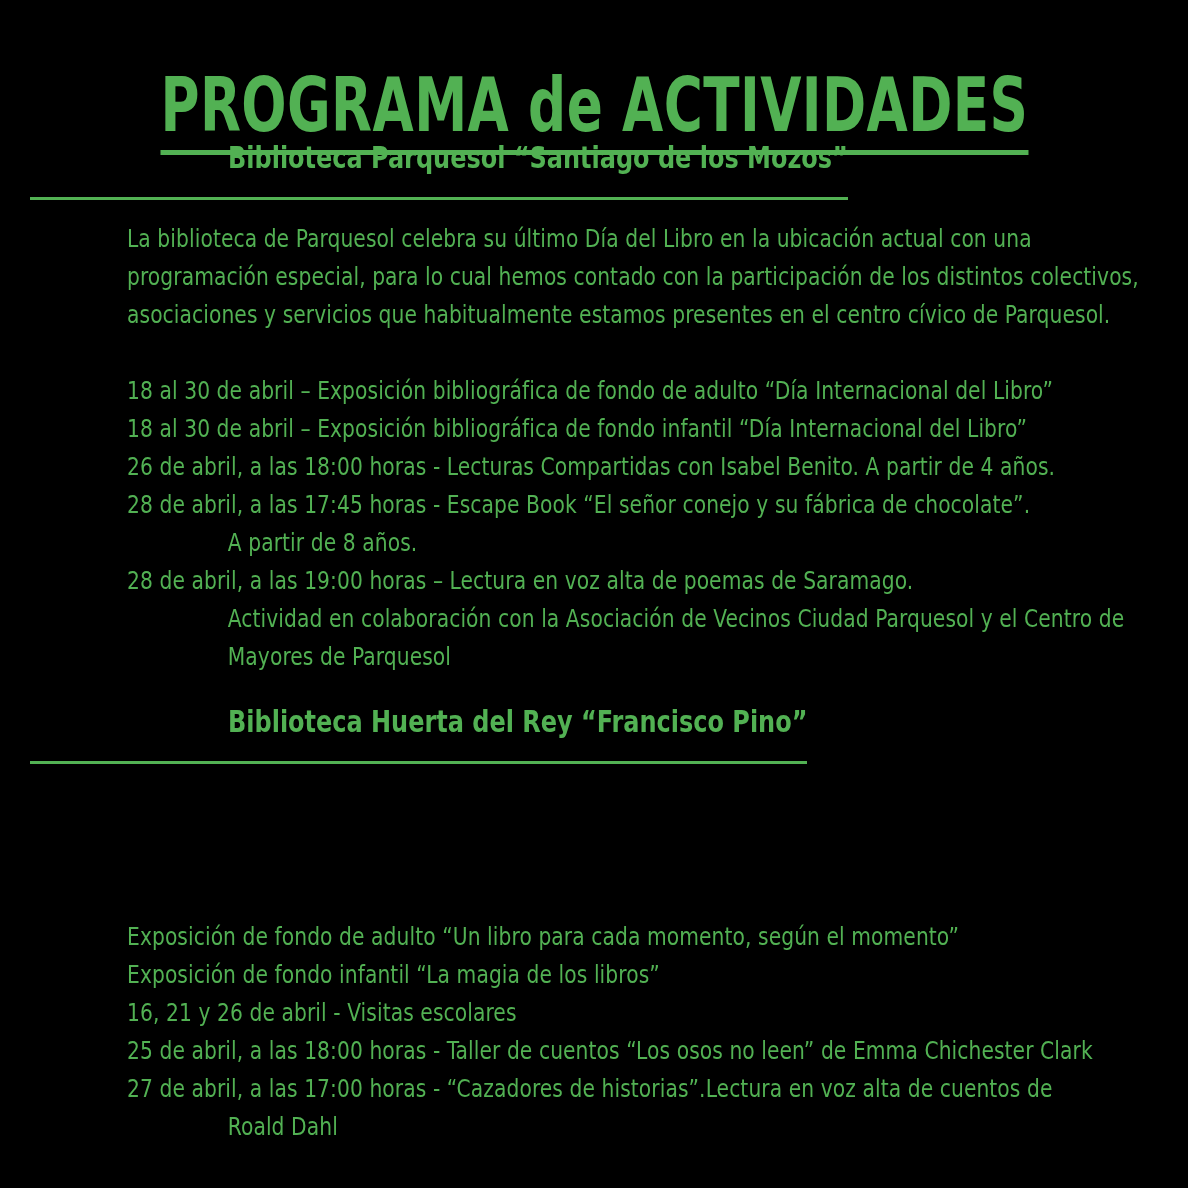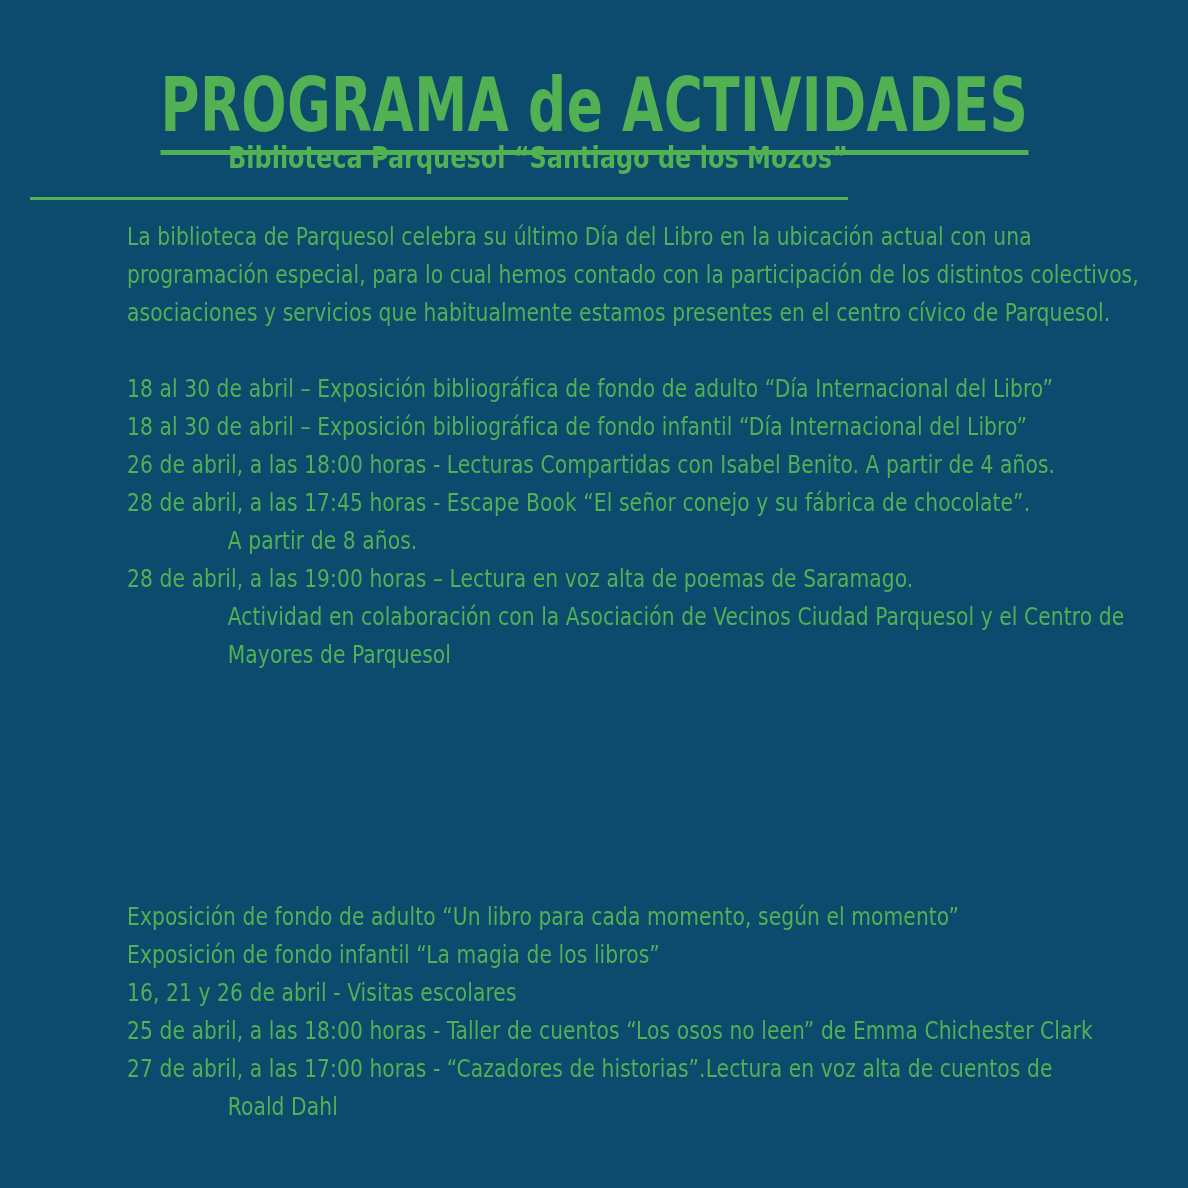--- a/index.html
+++ b/index.html
@@ -11,21 +11,21 @@
     width: 1188px;
     height: 1188px;
     overflow: hidden;
     font-family: "Liberation Sans", sans-serif;
   }
 
   #page {
     position: relative;
     width: 1188px;
     height: 1188px;
-    background: #0c4a6e;
+    background: #000000;
     color: #52b153;
   }
 
   
   .doc-title-wrap {
     position: absolute;
     left: 0;
     top: 18px;
     width: 1188px;
     text-align: center;
@@ -76,20 +76,21 @@
     height: 3px;
     background: #52b153;
     bottom: 0;
   }
 
   
   .body-block {
     position: relative;
     padding-left: 127px;
     padding-right: 40px;
+    margin-top: 20px;
   }
   .line {
     font-family: "Liberation Sans Narrow", "DejaVu Sans Condensed", "Liberation Sans", sans-serif;
     font-weight: normal;
     font-size: 25px;
     line-height: 38px;
     color: #52b153;
     white-space: nowrap;
     transform: scaleX(0.90);
     transform-origin: left center;
@@ -126,20 +127,24 @@
           <div class="line">18 al 30 de abril – Exposición bibliográfica de fondo infantil “Día Internacional del Libro”</div>
           <div class="line">26 de abril, a las 18:00 horas - Lecturas Compartidas con Isabel Benito. A partir de 4 años.</div>
           <div class="line">28 de abril, a las 17:45 horas - Escape Book “El señor conejo y su fábrica de chocolate”.</div>
           <div class="line indent">A partir de 8 años.</div>
           <div class="line">28 de abril, a las 19:00 horas – Lectura en voz alta de poemas de Saramago.</div>
           <div class="line indent">Actividad en colaboración con la Asociación de Vecinos Ciudad Parquesol y el Centro de</div>
           <div class="line indent">Mayores de Parquesol</div>
         </div>
       </div>
       <div class="section" style="top: 722px;">
+        <div class="section-heading-row">
+          <h2 class="section-heading">Biblioteca Huerta del Rey “Francisco Pino”</h2>
+          <div class="rule-left" style="width: 777.438px;"></div>
+        </div>
       </div>
       <div class="section" style="top: 898px;">
         <div class="body-block">
           <div class="line">Exposición de fondo de adulto “Un libro para cada momento, según el momento”</div>
           <div class="line">Exposición de fondo infantil “La magia de los libros”</div>
           <div class="line">16, 21 y 26 de abril - Visitas escolares</div>
           <div class="line">25 de abril, a las 18:00 horas - Taller de cuentos “Los osos no leen” de Emma Chichester Clark</div>
           <div class="line">27 de abril, a las 17:00 horas - “Cazadores de historias”.Lectura en voz alta de cuentos de</div>
           <div class="line indent">Roald Dahl</div>
         </div>

